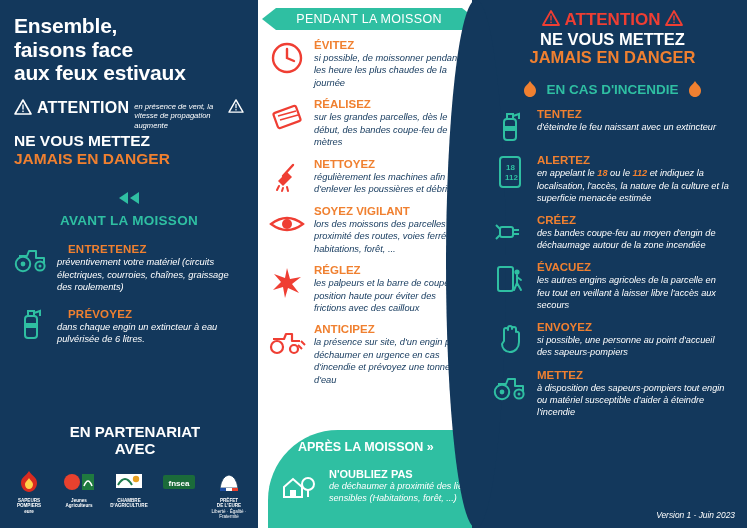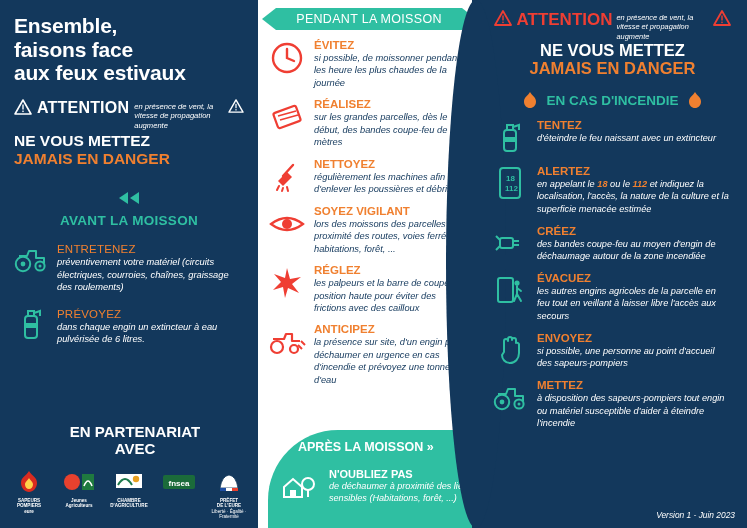--- a/index.html
+++ b/index.html
@@ -44,21 +44,21 @@
   
   .sect-head-left {
     margin-top: 24px;
     display:flex; align-items:center; gap:8px;flex-direction:column;
   }
   .sect-head-left .txt { color:#2fbfa2; font-weight:bold; font-size:13.5px; letter-spacing:0.3px; }
 
   .item-left { display:flex; gap:9px; margin-top:14px; align-items:flex-start; }
   .item-left .ico { flex:0 0 34px; height:34px; display:flex; align-items:center; justify-content:center; }
   .item-left .body { padding-top:1px; }
-  .item-left .lbl { color:#f08030; font-weight:normal; font-size:11.5px; letter-spacing:0.2px;}
+  .item-left .lbl { color:#f08030; font-weight:bold; font-size:11.5px; letter-spacing:0.2px;margin-left:11px;}
   .item-left .desc { color:#ffffff; font-size:9.3px; line-height:1.32; font-style:italic; margin-top:1px; }
 
   .partner-title {
     position:absolute; left:6px; top:424px; width:258px; text-align:center;
     color:#ffffff; font-weight:bold; font-size:15px; line-height:1.12;
   }
   .partner-logos {
     position:absolute; left:6px; top:468px; width:246px;
     display:flex; align-items:flex-start; justify-content:space-between; gap:4px;
   }
@@ -403,21 +403,20 @@
       <div class="attn-right">
         <div class="row1">
           <span>
             <svg class="svgico" width="18" height="16" viewBox="0 0 18 16">
                 <path d="M9 1 L17 15 L1 15 Z" fill="none" stroke="#ef3e33" stroke-width="1.8" stroke-linejoin="round"></path>
                 <rect x="8.3" y="5.5" width="1.4" height="5" fill="#ef3e33"></rect>
                 <rect x="8.3" y="11.6" width="1.4" height="1.5" fill="#ef3e33"></rect>
               </svg>
           </span>
           <span class="word">ATTENTION</span>
-          <span class="note">en présence de vent, la vitesse et propagation augmente</span>
           <span>
             <svg class="svgico" width="18" height="16" viewBox="0 0 18 16">
                 <path d="M9 1 L17 15 L1 15 Z" fill="none" stroke="#ef3e33" stroke-width="1.8" stroke-linejoin="round"></path>
                 <rect x="8.3" y="5.5" width="1.4" height="5" fill="#ef3e33"></rect>
                 <rect x="8.3" y="11.6" width="1.4" height="1.5" fill="#ef3e33"></rect>
               </svg>
           </span>
         </div>
         <div class="l1">NE VOUS METTEZ</div>
         <div class="l2">JAMAIS EN DANGER</div>

